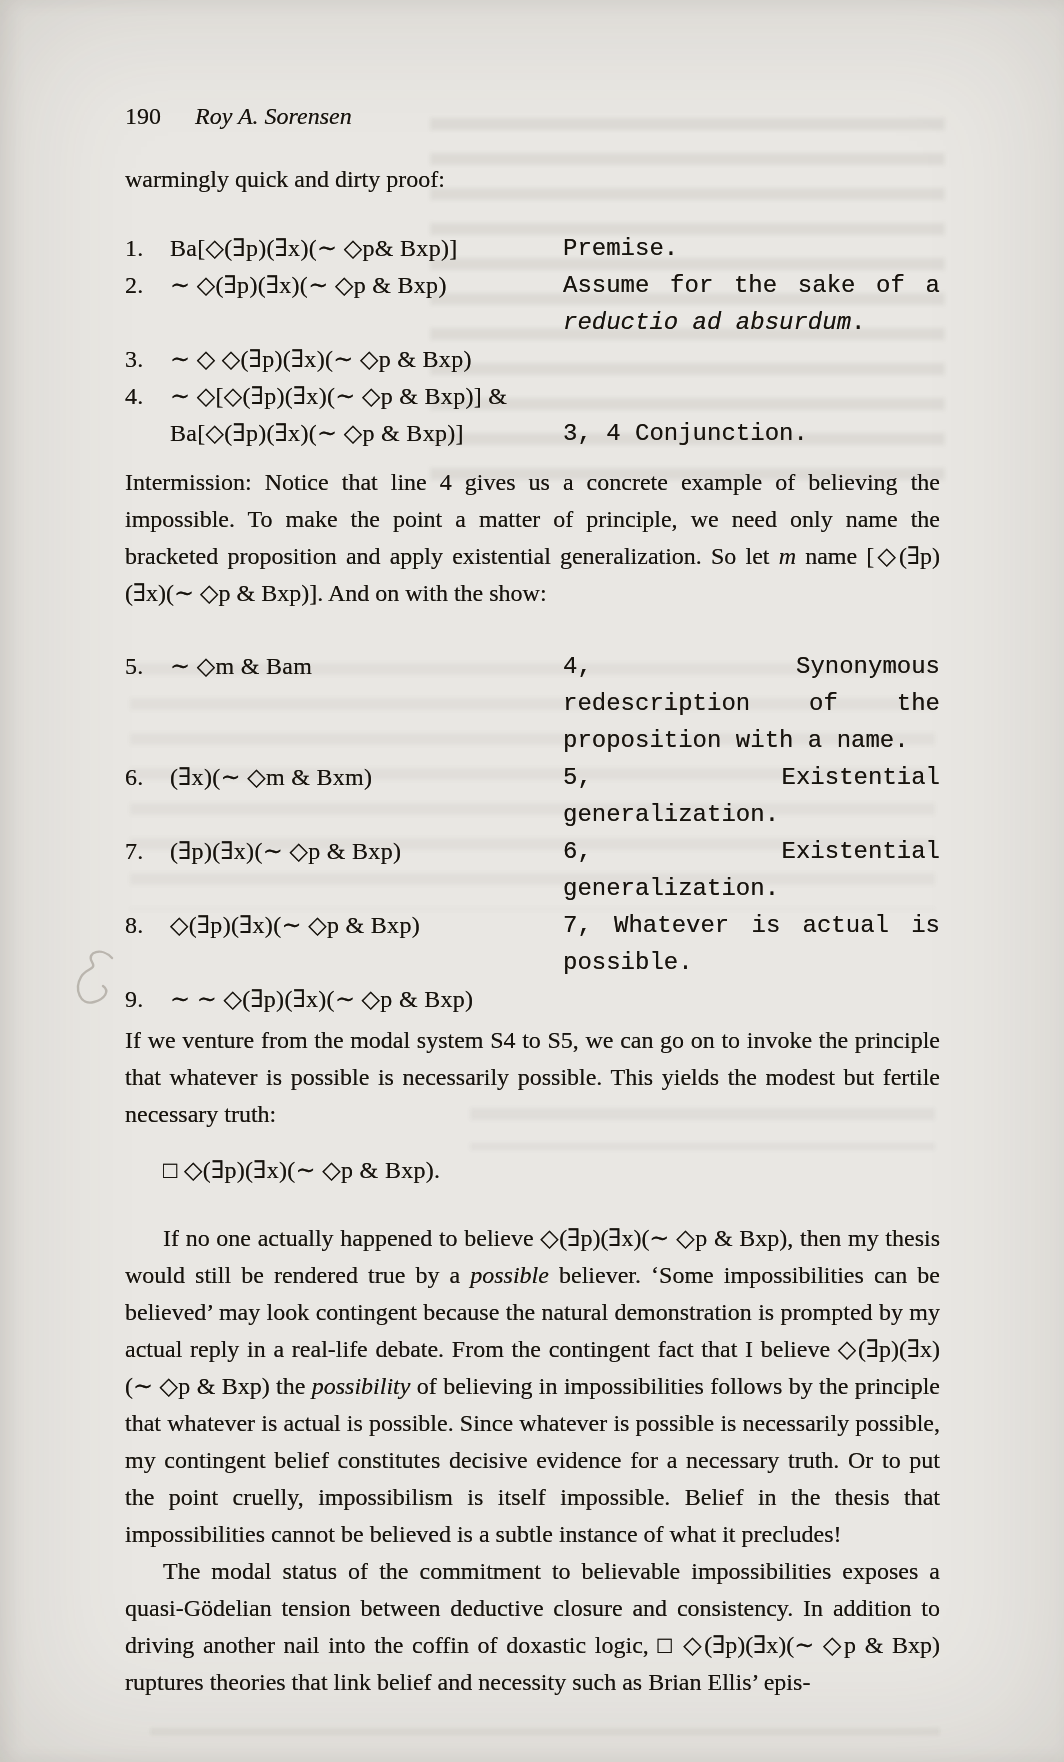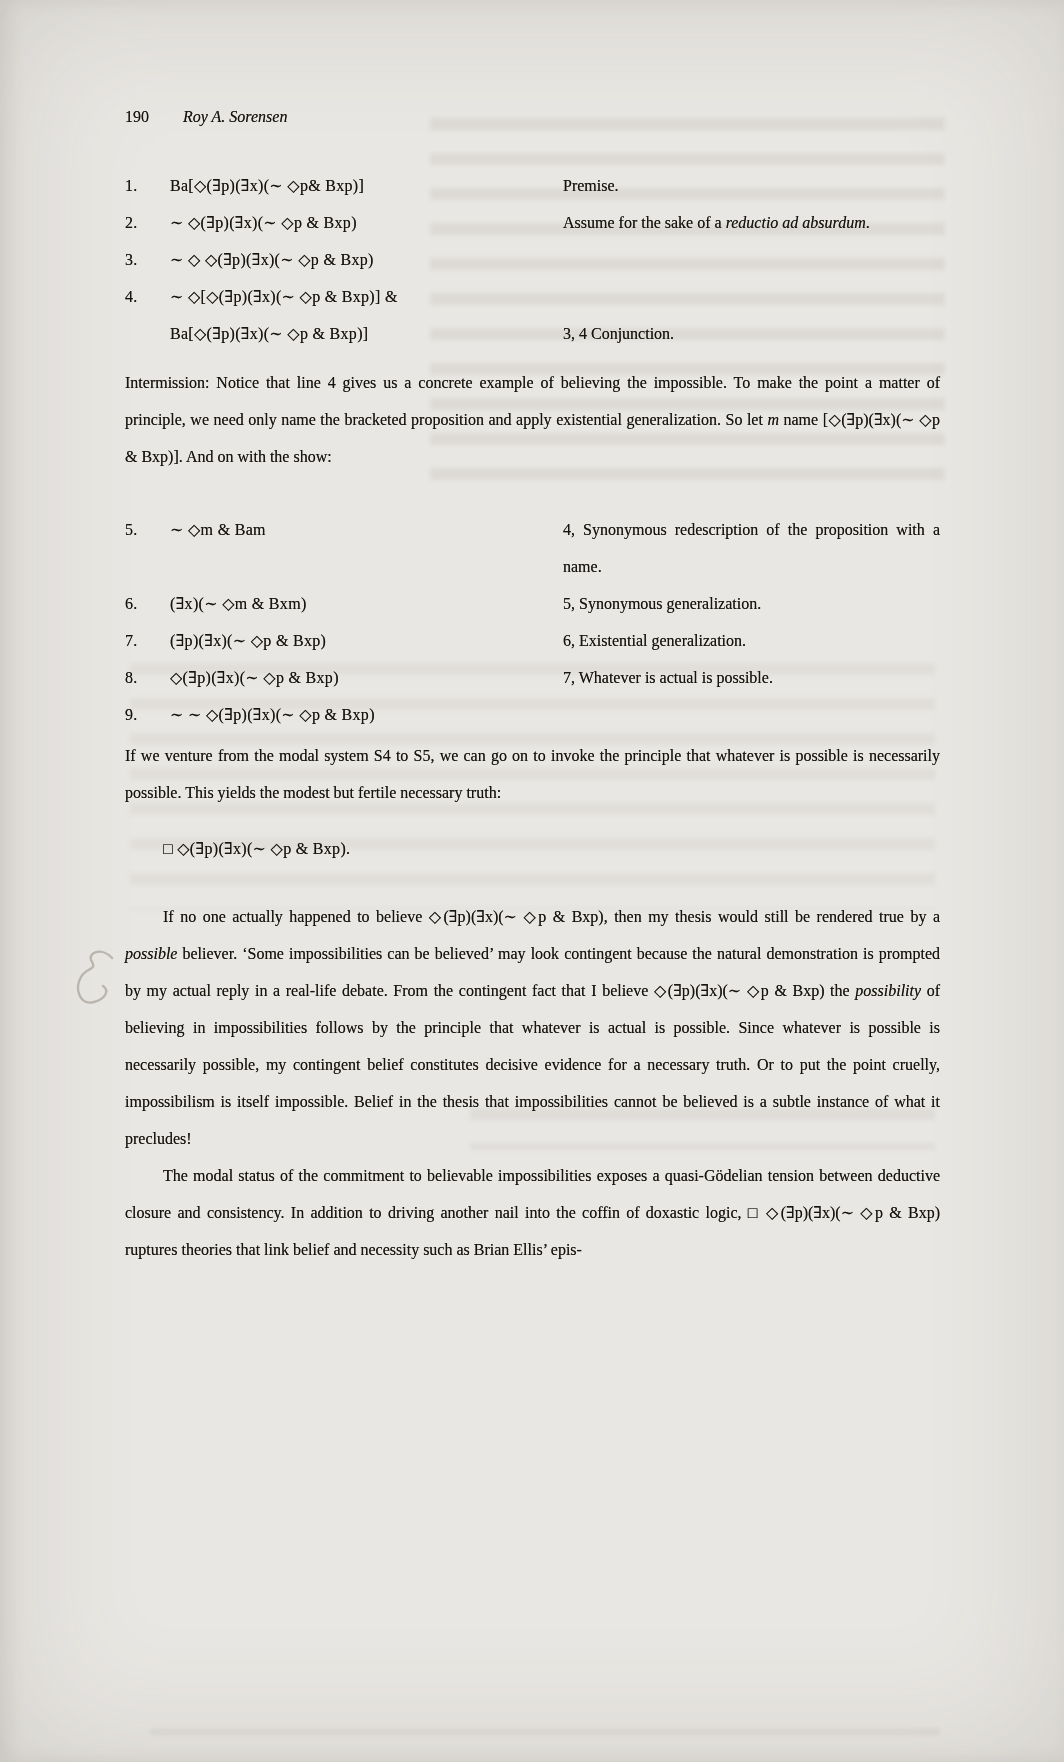--- a/index.html
+++ b/index.html
@@ -3,21 +3,21 @@
 <meta charset="utf-8">
 <style>
   html,body { margin:0; padding:0; background:#cfccc6; }
   .page {
     position:relative;
     width:1064px; height:1762px;
     margin:0 auto;
     background:#e9e7e3;
     color:#17130d;
     font-family:"Liberation Serif","DejaVu Serif",serif;
-    font-size:16px;
+    font-size:24px;
     line-height:37px;
     overflow:hidden;
   }
   .page::before{
     content:"";
     position:absolute; inset:0;
     box-shadow:inset 0 0 140px rgba(88,82,70,.16), inset 8px 0 18px rgba(88,82,70,.10);
     pointer-events:none;
   }
   .content{
@@ -29,21 +29,21 @@
   .author{ font-style:italic; margin-left:34px; }
   .intro{ margin-top:26px; }
 
   .proof{ margin-top:32px; }
   .proof2{ margin-top:36px; }
   .prow{ display:flex; }
   .pf{ flex:0 0 438px; white-space:nowrap; letter-spacing:.3px; }
   .pfline{ display:block; }
   .pnum{ display:inline-block; width:45px; }
   .pfline.cont{ padding-left:45px; }
-  .pj{ flex:1; text-align:justify; }
+  .pj{ flex:1; text-align:justify;font-family:Liberation Mono, monospace; }
   .pj.offset{ padding-top:37px; }
 
   .para{ text-align:justify; }
   .intermission{ margin-top:12px; }
   .para-s4{ margin-top:4px; }
   .display-formula{ margin-top:19px; padding-left:38px; letter-spacing:.3px; }
   .para-no-one{ margin-top:31px; text-indent:38px; }
   .para-modal{ text-indent:38px; }
 
   
@@ -79,20 +79,21 @@
     </svg>
   </div>
 
   <div class="content">
 
     <div class="header txt">
       <span class="pagenum">190</span>
       <span class="author">Roy A. Sorensen</span>
     </div>
 
+    <div class="intro txt">warmingly quick and dirty proof:</div>
 
     <div class="proof txt">
       <div class="prow">
         <div class="pf">
           <span class="pfline"><span class="pnum">1.</span><span>Ba[◇(∃p)(∃x)(∼ ◇p&amp; Bxp)]</span></span>
         </div>
         <div class="pj">Premise.</div>
       </div>
       <div class="prow">
         <div class="pf">
@@ -120,21 +121,21 @@
       <div class="prow">
         <div class="pf">
           <span class="pfline"><span class="pnum">5.</span><span>∼ ◇m &amp; Bam</span></span>
         </div>
         <div class="pj">4, Synonymous redescription of the proposition with a name.</div>
       </div>
       <div class="prow">
         <div class="pf">
           <span class="pfline"><span class="pnum">6.</span><span>(∃x)(∼ ◇m &amp; Bxm)</span></span>
         </div>
-        <div class="pj">5, Synonymous generalization.</div>
+        <div class="pj">5, Existential generalization.</div>
       </div>
       <div class="prow">
         <div class="pf">
           <span class="pfline"><span class="pnum">7.</span><span>(∃p)(∃x)(∼ ◇p &amp; Bxp)</span></span>
         </div>
         <div class="pj">6, Existential generalization.</div>
       </div>
       <div class="prow">
         <div class="pf">
           <span class="pfline"><span class="pnum">8.</span><span>◇(∃p)(∃x)(∼ ◇p &amp; Bxp)</span></span>

